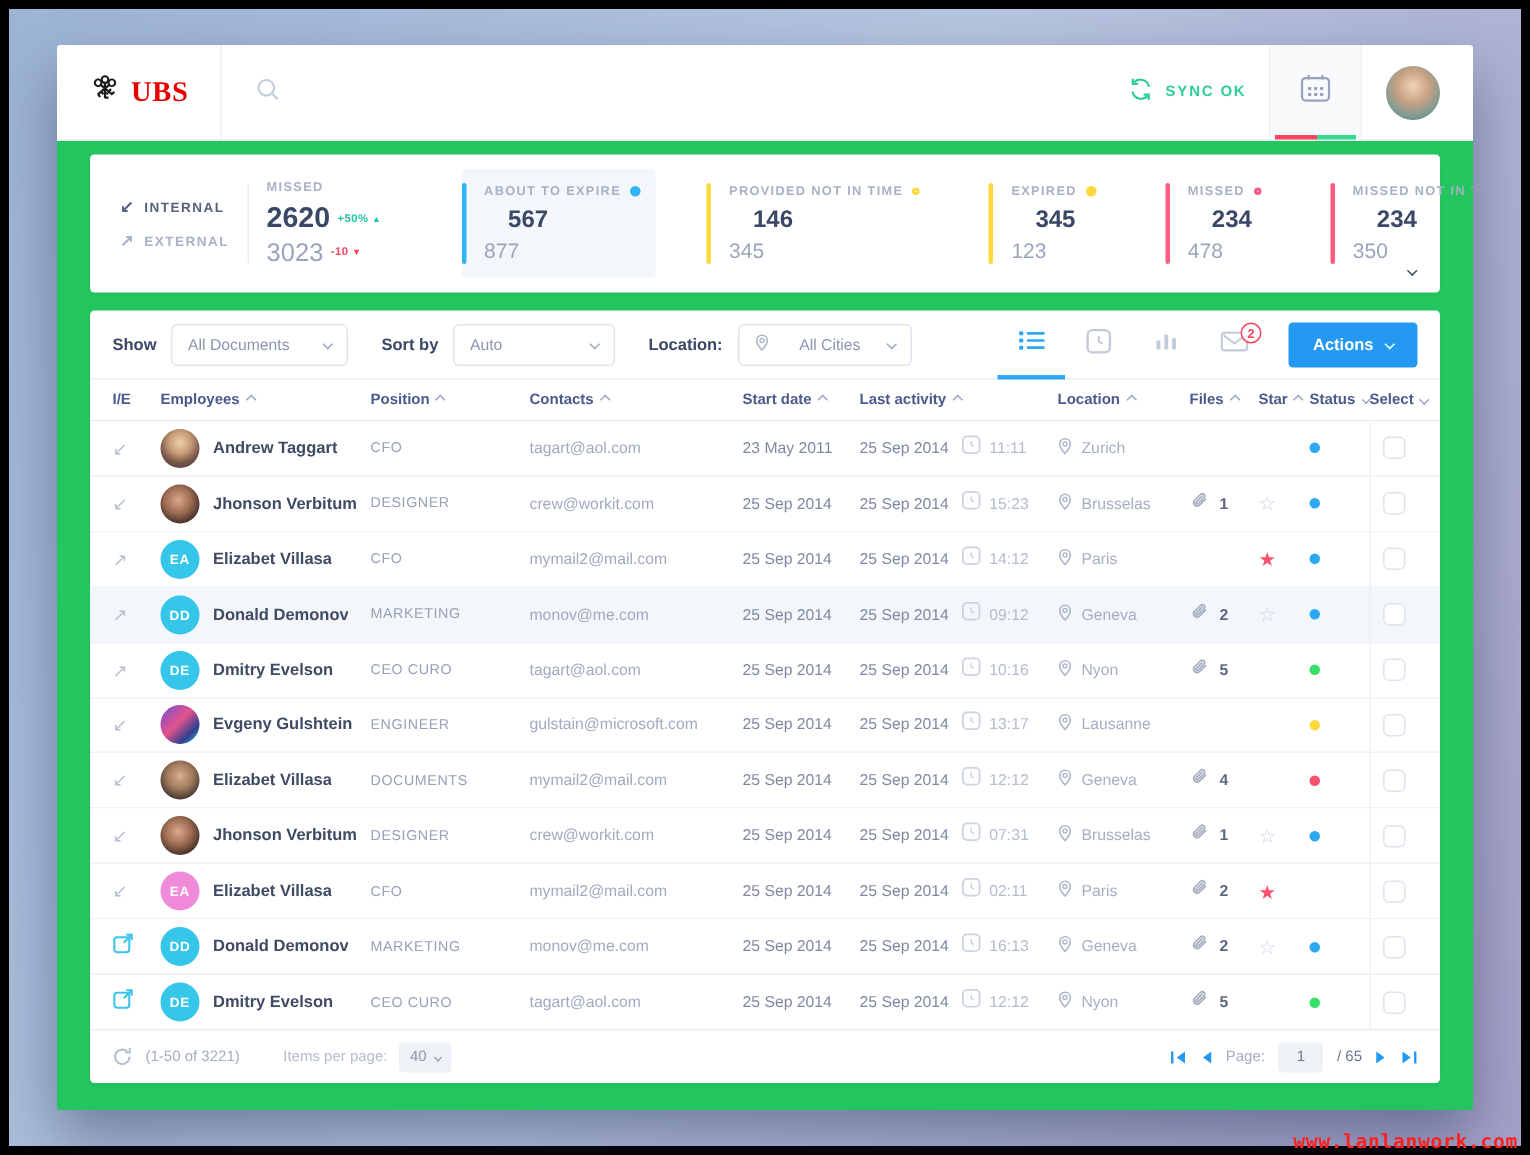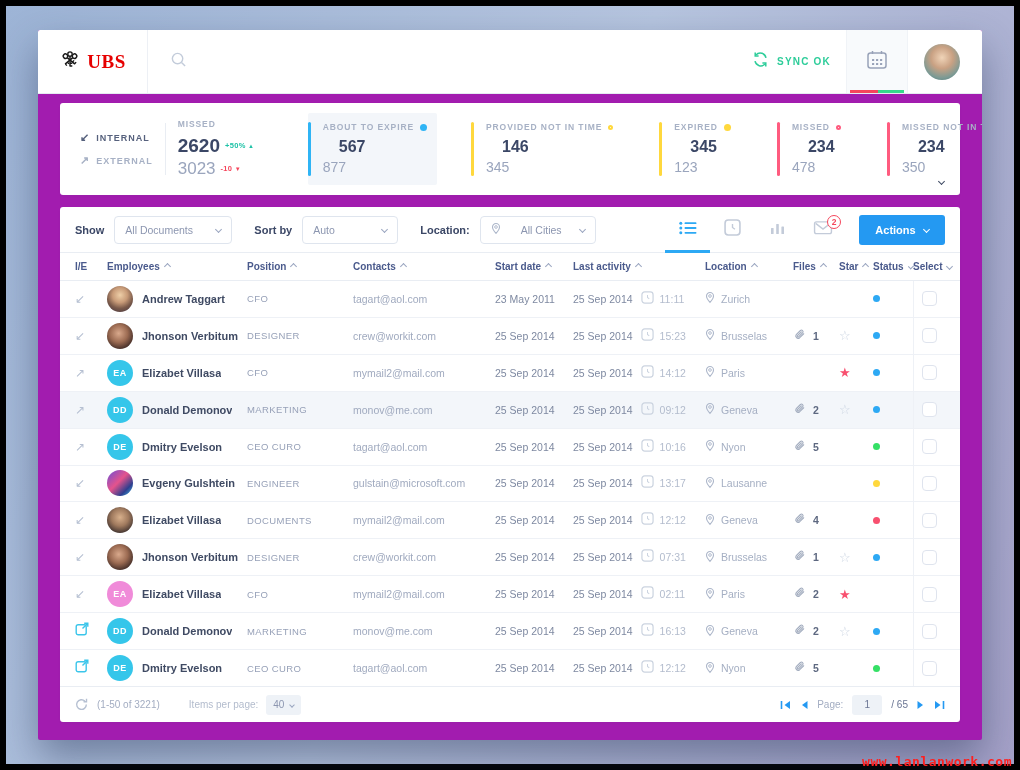--- a/index.html
+++ b/index.html
@@ -1,19 +1,19 @@
 <!DOCTYPE html>
 <html><head>
 <meta charset="utf-8">
 <style>
   * { margin:0; padding:0; box-sizing:border-box; }
   html,body { width:1020px; height:770px; }
   body { font-family:"Liberation Sans", sans-serif; background:#000; position:relative; overflow:hidden; }
   .backdrop { position:absolute; inset:6px; background:linear-gradient(115deg,#9db4d6 0%,#b7c6e0 48%,#a5a1c8 100%); }
-  .window { position:absolute; left:38px; top:30px; width:944px; height:710px; background:#a21caf; border-radius:2px; box-shadow:0 18px 40px rgba(30,45,80,.45); display:flex; flex-direction:column; overflow:hidden; }
+  .window { position:absolute; left:38px; top:30px; width:944px; height:710px; background:#22c55e; border-radius:2px; box-shadow:0 18px 40px rgba(30,45,80,.45); display:flex; flex-direction:column; overflow:hidden; }
 
   
   .appbar { height:64px; background:#fff; flex:none; display:flex; align-items:center; border-bottom:1px solid #e6ebf2; }
   .brand { width:110px; height:100%; display:flex; align-items:center; justify-content:center; gap:6px; border-right:1px solid #edf0f5; }
   .brand-word { font-family:"Liberation Serif", serif; font-weight:bold; font-size:19px; color:#e60000; letter-spacing:.5px; }
   .search-wrap { margin-left:22px; display:flex; align-items:center; }
   .appbar-right { margin-left:auto; display:flex; align-items:center; height:100%; }
   .sync { display:flex; align-items:center; gap:8px; margin-right:15px; }
   .sync-label { font-size:10px; font-weight:bold; letter-spacing:1.2px; color:#2ecd9a; }
   .cal-box { width:62px; height:100%; background:#f8fafc; display:flex; align-items:center; justify-content:center; position:relative; border-left:1px solid #f0f3f7; border-right:1px solid #f0f3f7; }
@@ -48,21 +48,21 @@
   .chv { width:5px; height:5px; border-right:1.6px solid currentColor; border-bottom:1.6px solid currentColor; display:inline-block; }
   .chv.down { transform:rotate(45deg); }
   .chv.up { transform:rotate(-135deg); }
 
   
   .table-card { margin:12px 22px 18px; background:#fff; border-radius:3px; box-shadow:0 1px 2px rgba(60,80,120,.08); flex:1; display:flex; flex-direction:column; overflow:hidden; }
   .toolbar { height:46px; flex:none; border-bottom:1px solid #e9edf3; display:flex; align-items:center; padding:0 15px; }
   .tb-label { font-size:11px; font-weight:bold; color:#3b4766; margin-right:10px; }
   .tb-select { border:1px solid #dfe5ee; border-radius:4px; height:28px; display:flex; align-items:center; padding:0 10px; font-size:10.5px; color:#8c96b0; margin-right:22px; cursor:pointer; justify-content:space-between; }
   .tb-select .chv { color:#9aa6c0; margin-left:8px; }
-  .w-show { width:118px; } .w-sort { width:96px; } .w-loc { width:116px; }
+  .w-show { width:118px; } .w-sort { width:108px; } .w-loc { width:116px; }
   .loc-inner { display:flex; align-items:center; gap:20px; }
   .view-icons { margin-left:auto; display:flex; align-items:stretch; height:100%; }
   .vicon { width:45px; display:flex; align-items:center; justify-content:center; position:relative; cursor:pointer; }
   .vicon.active::after { content:""; position:absolute; left:0; right:0; bottom:-1px; height:3px; background:#2da9f4; }
   .badge { position:absolute; top:8px; right:4px; width:14px; height:14px; border-radius:50%; background:#fff; border:1.5px solid #f5465c; color:#f5465c; font-size:8.5px; font-weight:bold; display:flex; align-items:center; justify-content:center; }
   .actions-btn { margin-left:14px; width:86px; height:30px; background:#2499f2; border-radius:3px; color:#fff; font-size:11px; font-weight:bold; display:flex; align-items:center; justify-content:center; gap:8px; cursor:pointer; }
   .actions-btn .chv { border-color:#fff; }
 
   
   .thead, .trow { display:grid; grid-template-columns:32px 140px 106px 142px 78px 132px 88px 46px 34px 40px 1fr; align-items:center; padding:0 15px; }

